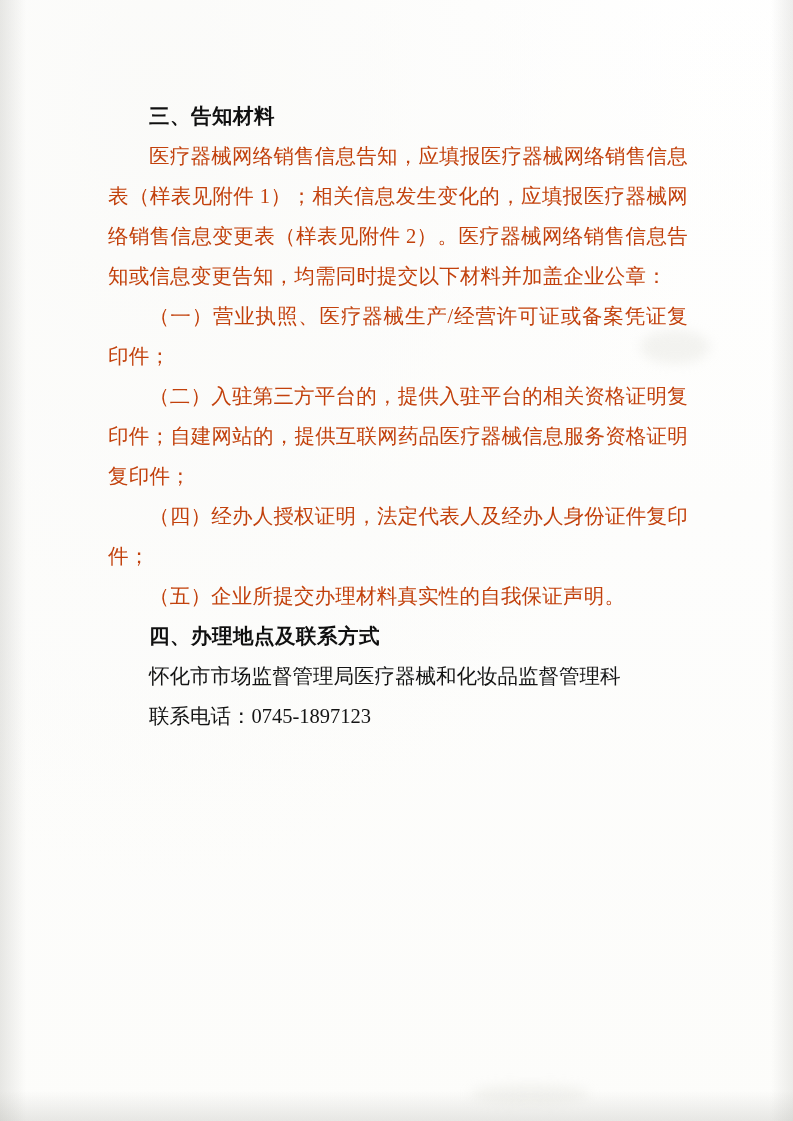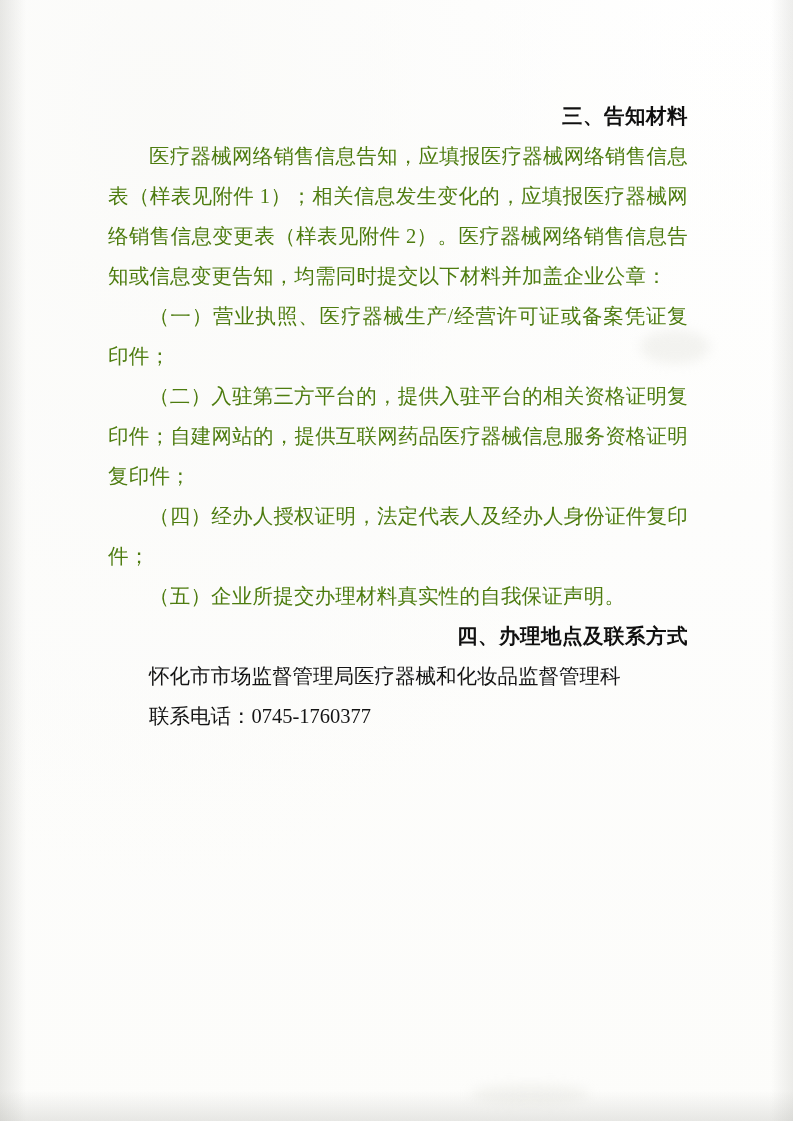--- a/index.html
+++ b/index.html
@@ -37,36 +37,35 @@
     top: 96px;
     width: 580px;
   }
   .para {
     font-size: 20.5px;
     line-height: 40px;
     letter-spacing: 0.2px;
     text-align: justify;
     text-justify: inter-ideograph;
     margin: 0;
-    color: #4d7c0f;
+    color: #c2410c;
   }
   .heading {
     font-size: 20.5px;
     line-height: 40px;
     font-weight: bold;
     margin: 0;
     letter-spacing: 0.5px;
     color: #101010;
   }
   .indent2 {
     text-indent: 41px;
   }
   .indent-h {
     padding-left: 41px;
-    text-align: right;
   }
   .line-block {
     font-size: 20.5px;
     line-height: 40px;
     margin: 0;
     padding-left: 41px;
     color: #141414;
   }
   .edge-shadow-left {
     position: absolute;
@@ -115,21 +114,21 @@
 
     <h2 class="heading indent-h">三、告知材料</h2>
     <p class="para indent2">医疗器械网络销售信息告知，应填报医疗器械网络销售信息表（样表见附件 1）；相关信息发生变化的，应填报医疗器械网络销售信息变更表（样表见附件 2）。医疗器械网络销售信息告知或信息变更告知，均需同时提交以下材料并加盖企业公章：</p>
     <p class="para indent2">（一）营业执照、医疗器械生产/经营许可证或备案凭证复印件；</p>
     <p class="para indent2">（二）入驻第三方平台的，提供入驻平台的相关资格证明复印件；自建网站的，提供互联网药品医疗器械信息服务资格证明复印件；</p>
     <p class="para indent2">（四）经办人授权证明，法定代表人及经办人身份证件复印件；</p>
     <p class="para indent2">（五）企业所提交办理材料真实性的自我保证声明。</p>
 
     <h2 class="heading indent-h">四、办理地点及联系方式</h2>
     <p class="line-block">怀化市市场监督管理局医疗器械和化妆品监督管理科</p>
-    <p class="line-block">联系电话：0745-1760377</p>
+    <p class="line-block">联系电话：0745-1897123</p>
 
 
   </div>
 
   <div class="edge-shadow-left"></div>
   <div class="edge-shadow-right"></div>
   <div class="edge-shadow-bottom"></div>
 </div>
 
 </body></html>

